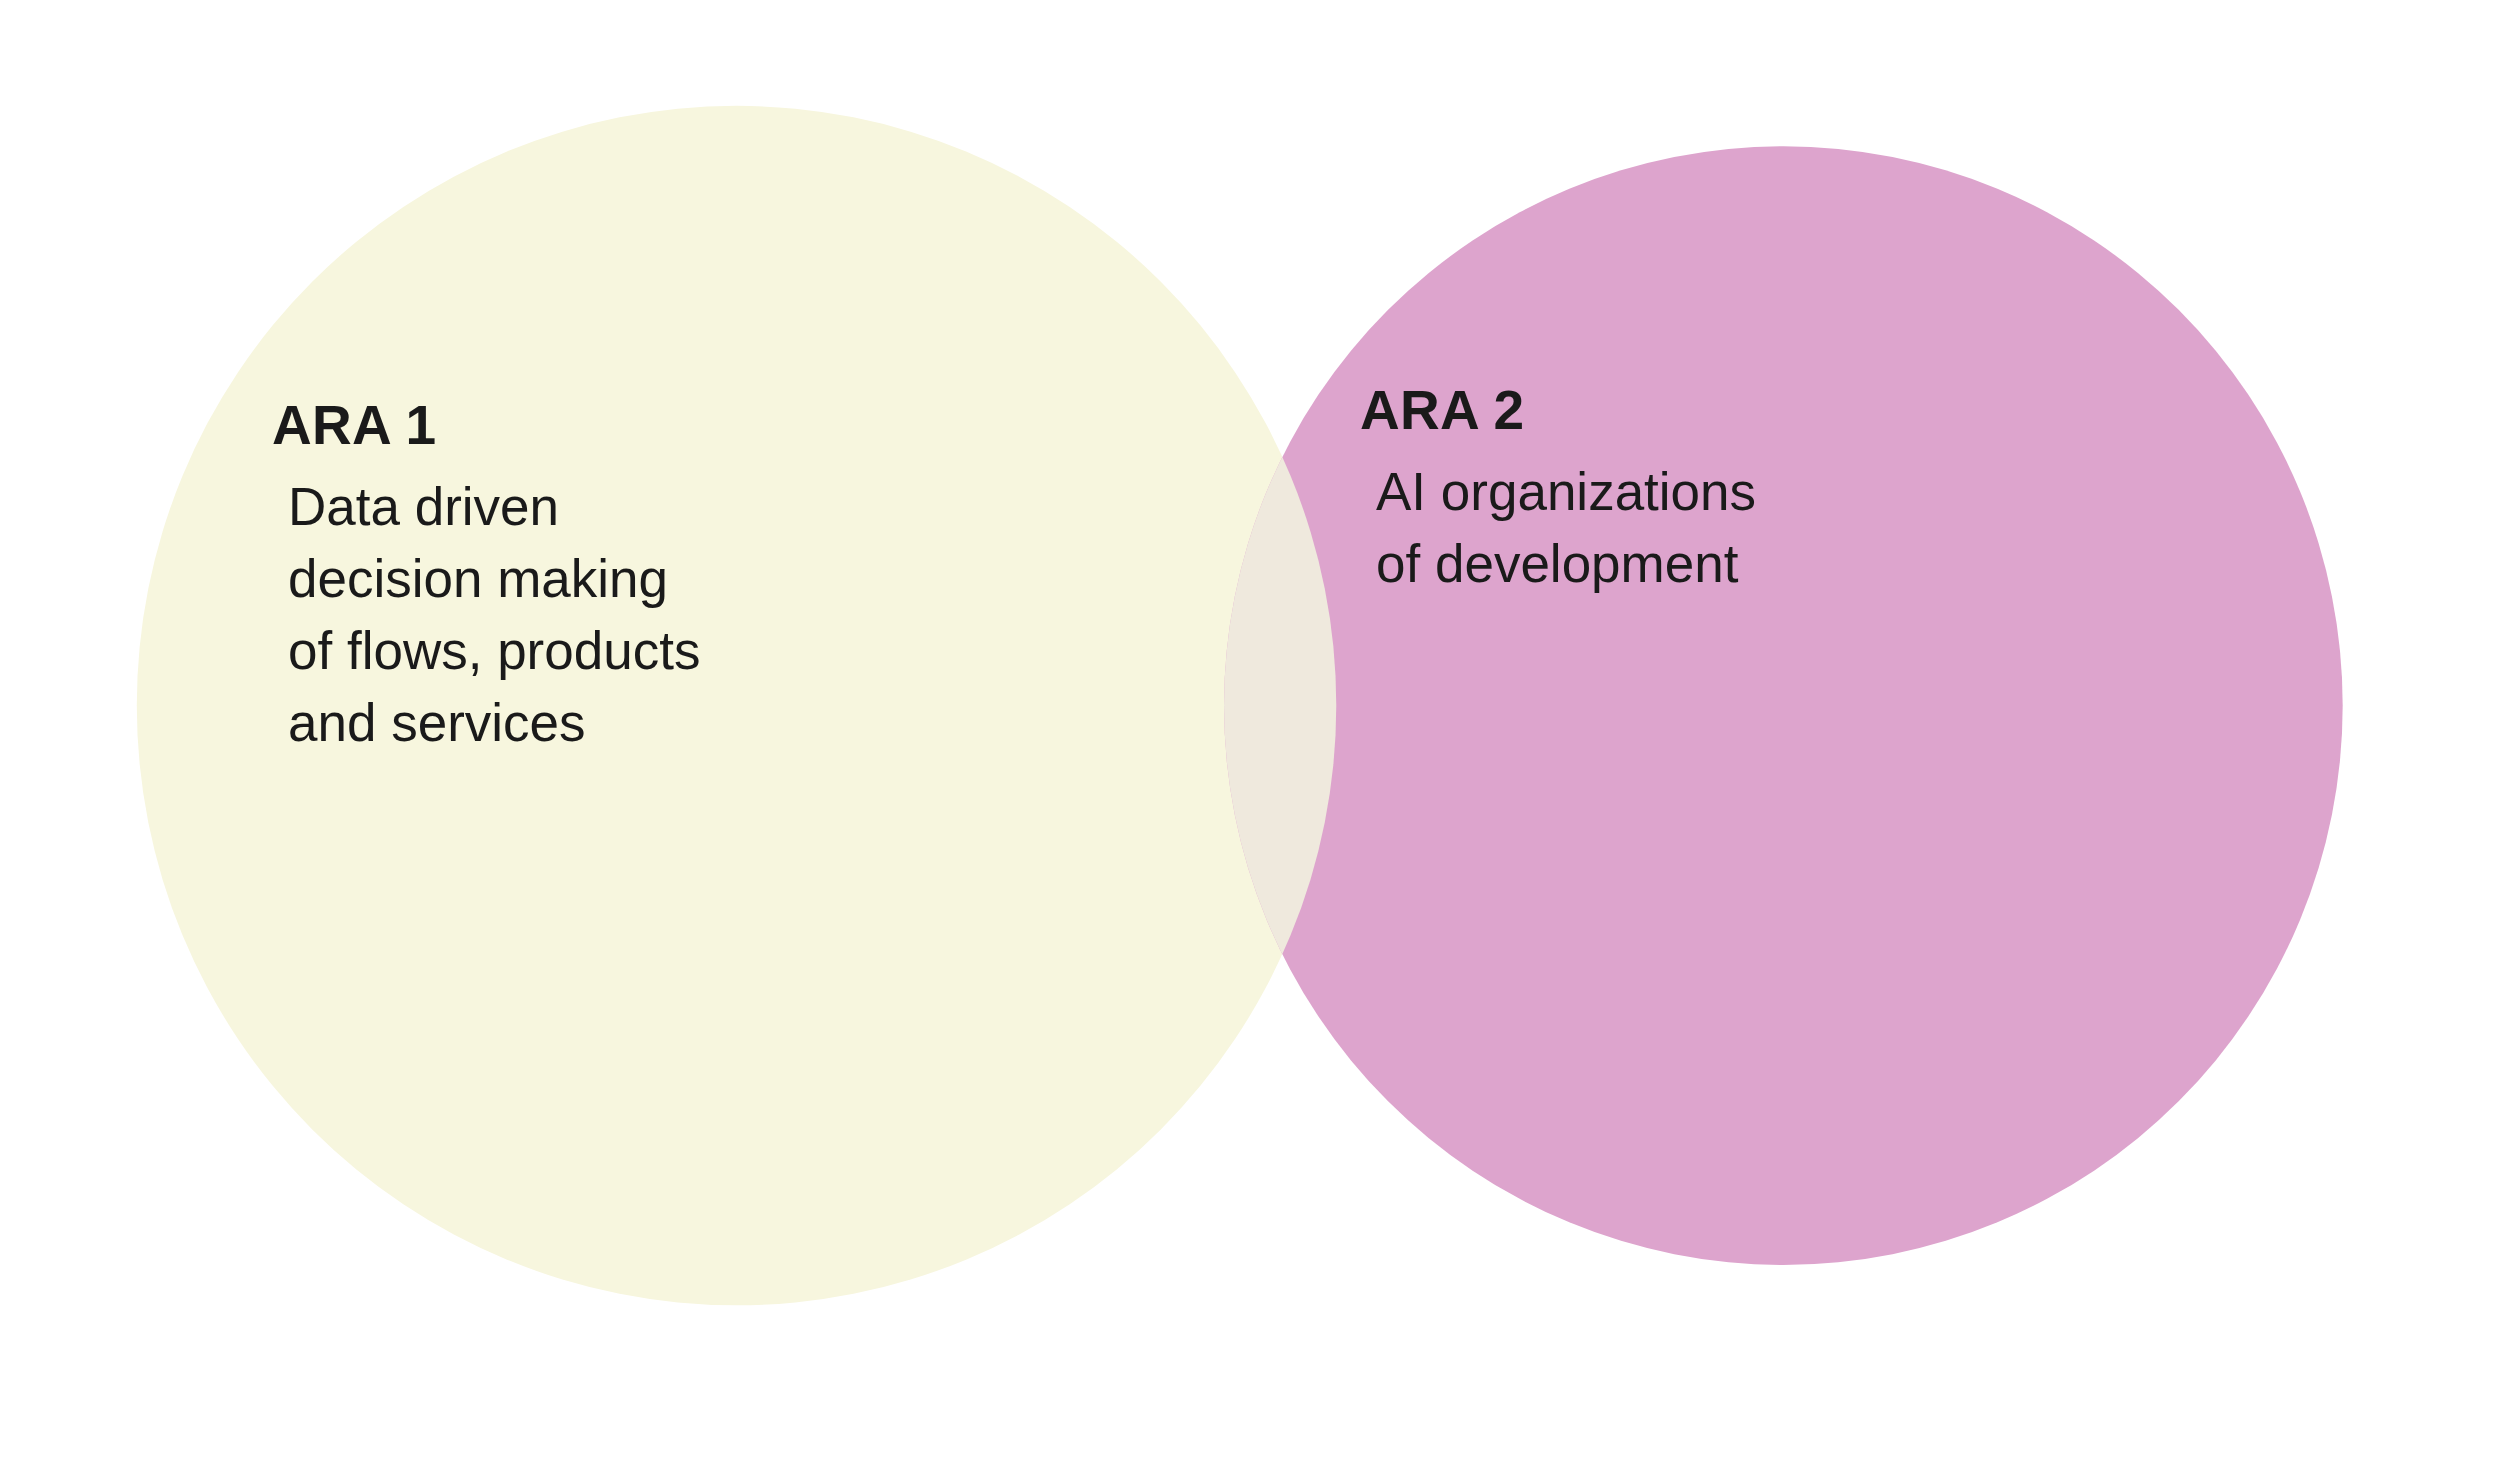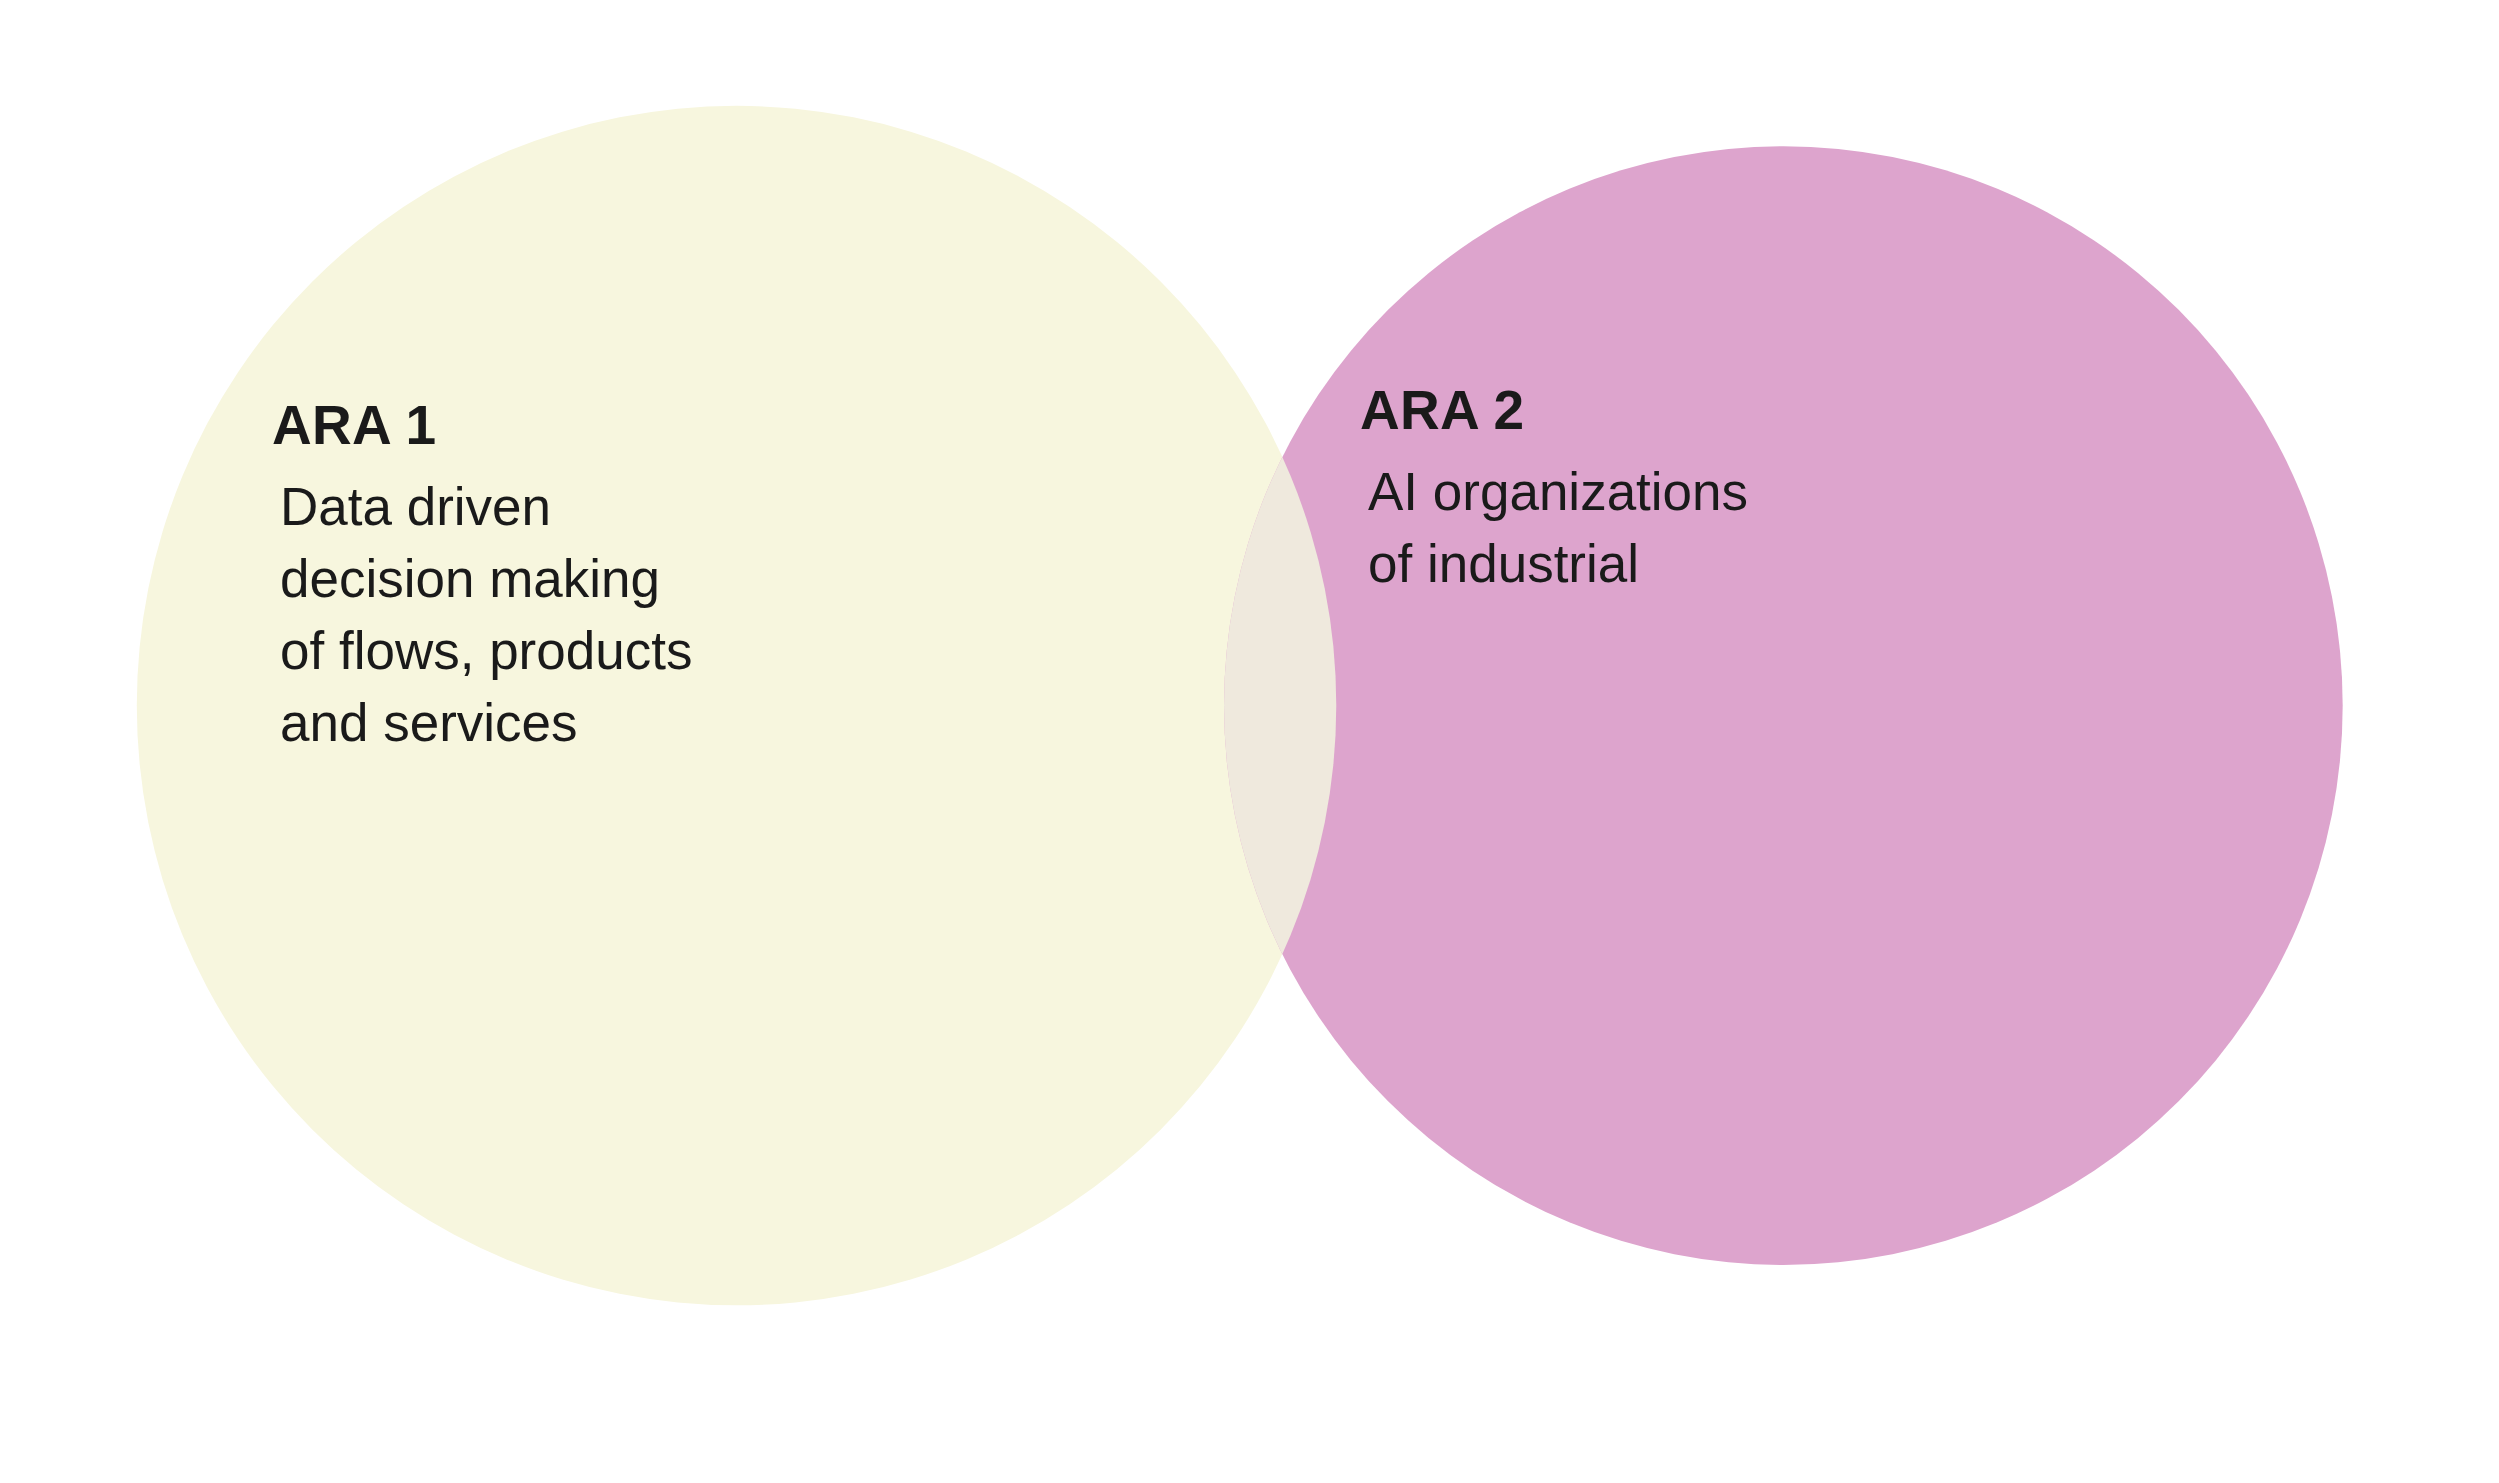--- a/index.html
+++ b/index.html
@@ -46,21 +46,21 @@
     letter-spacing: 0.3px;
     line-height: 1.0;
     margin: 0 0 18px 0;
     white-space: nowrap;
   }
 
   .label-body {
     font-size: 53px;
     font-weight: normal;
     line-height: 1.36;
-    margin: 8px;
+    margin: 16px;
   }
 
   .label-body .line {
     display: block;
     white-space: nowrap;
   }
 
   
   #label-ara1 {
     left: 272px;
@@ -103,18 +103,18 @@
       <span class="line">decision making</span>
       <span class="line">of flows, products</span>
       <span class="line">and services</span>
     </div>
   </div>
 
   <div class="label-block" id="label-ara2" style="color: rgb(26, 26, 26);">
     <div class="label-title">ARA 2</div>
     <div class="label-body">
       <span class="line">AI organizations</span>
-      <span class="line">of industrial</span>
+      <span class="line">of development</span>
     </div>
   </div>
 
 </div>
 
 
 </body></html>

